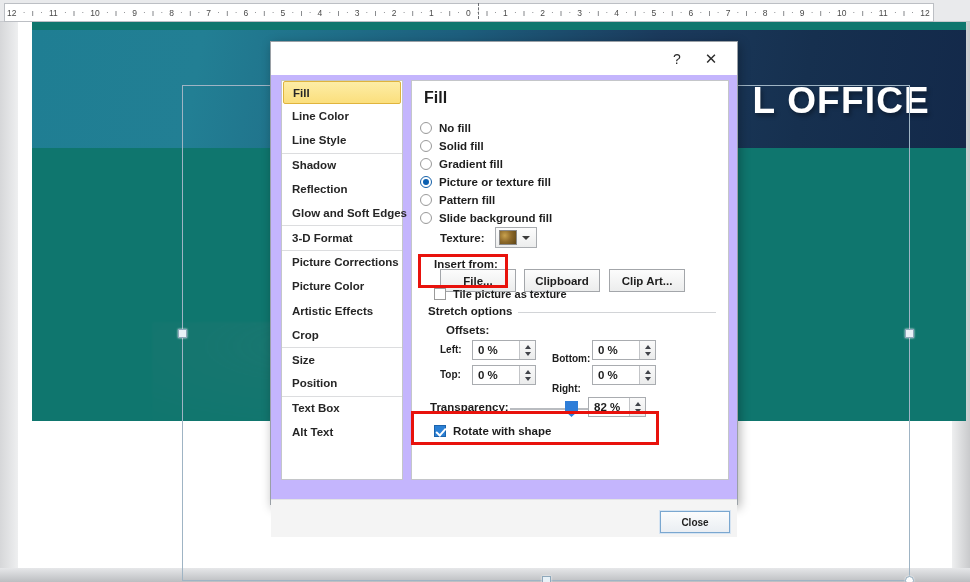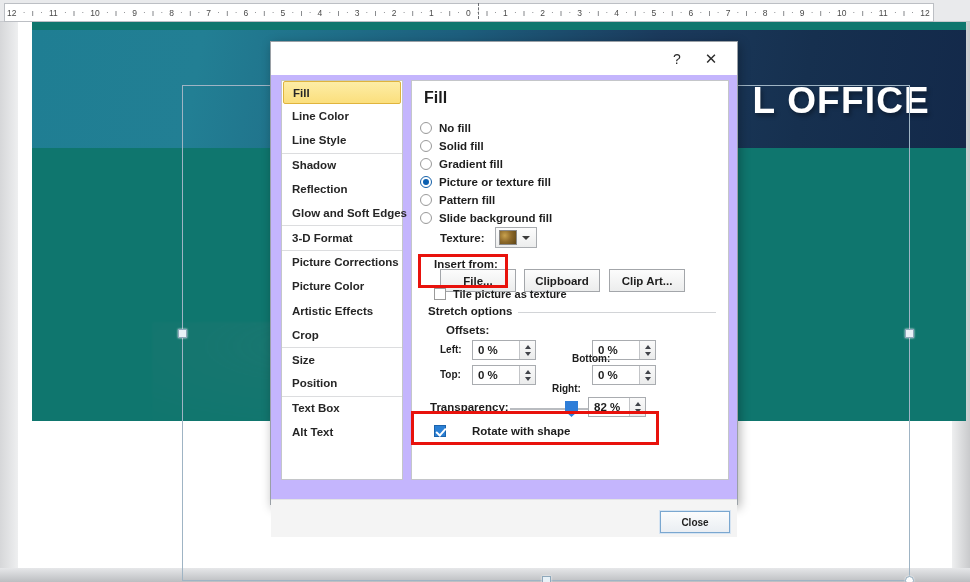--- a/index.html
+++ b/index.html
@@ -371,21 +371,21 @@
   }
   .spin .btns i.up { border-bottom: 4px solid #41444a; }
   .spin .btns i.dn { border-top: 4px solid #41444a; }
 
   #lbl-left { left: 28px; top: 263px; }
   #sp-left { left: 60px; top: 259px; }
   #lbl-right { left: 140px; top: 263px; margin-top: 39px; }
   #sp-right { left: 180px; top: 259px; }
   #lbl-top { left: 28px; top: 288px; }
   #sp-top { left: 60px; top: 284px; }
-  #lbl-bottom { left: 140px; top: 272px; margin-left: 20px; }
+  #lbl-bottom { left: 140px; top: 272px; }
   #sp-bottom { left: 180px; top: 284px; }
 
   #transparency-label { position: absolute; left: 18px; top: 320px; font-size: 11.5px; color: #1d1d1d; }
   #slider {
     position: absolute; left: 98px; top: 326px;
     width: 80px; height: 4px;
   }
   #slider-track {
     position: absolute; left: 0; top: 1px;
     width: 80px; height: 2px;
@@ -399,21 +399,20 @@
     clip-path: polygon(0 0, 100% 0, 100% 62%, 50% 100%, 0 62%);
     cursor: default;
   }
   #sp-transparency { left: 176px; top: 316px; width: 58px; }
 
   #rotate-row {
     position: absolute; left: 22px; top: 344px;
     display: flex; align-items: center;
     font-size: 11.5px; color: #1d1d1d;
     cursor: default;
-    gap: 19px;
   }
 
   
   .redbox {
     position: absolute;
     border: 3px solid #e8120c;
     pointer-events: none;
     z-index: 5;
   }
   #redbox-file { left: 418px; top: 254px; width: 90px; height: 34px; }

